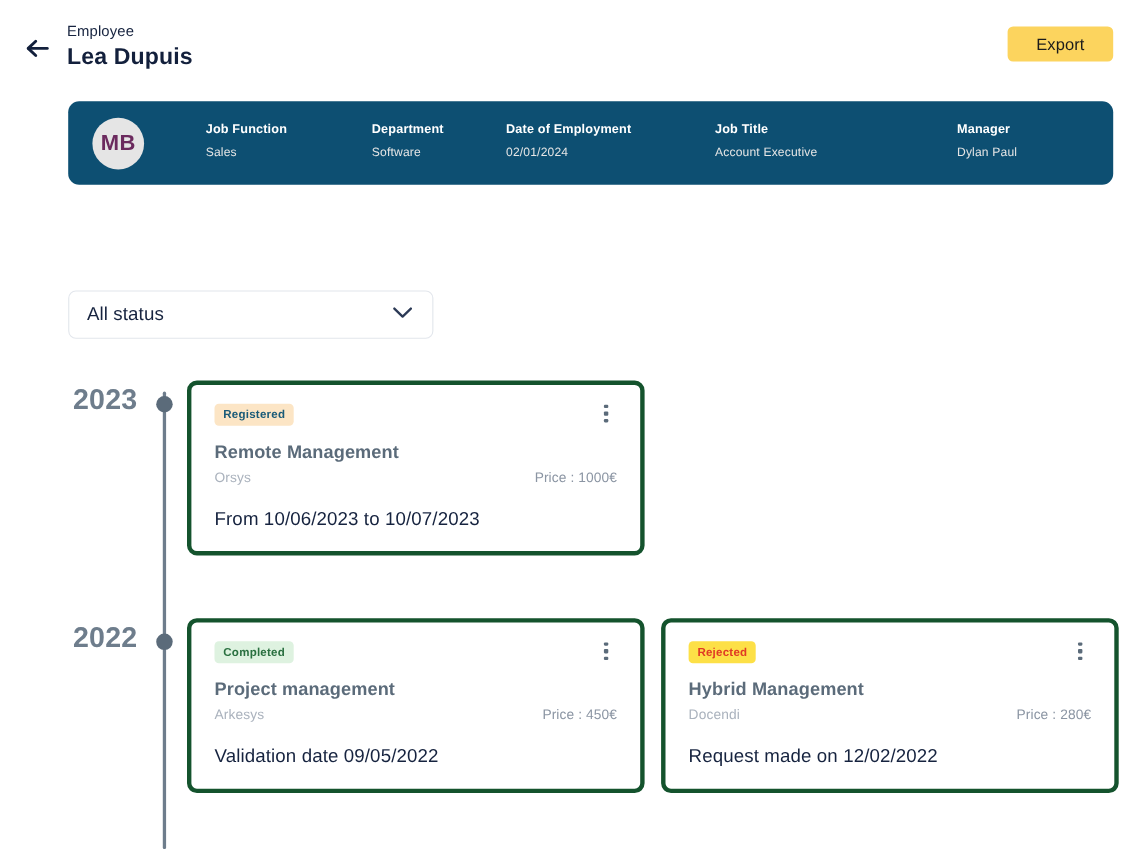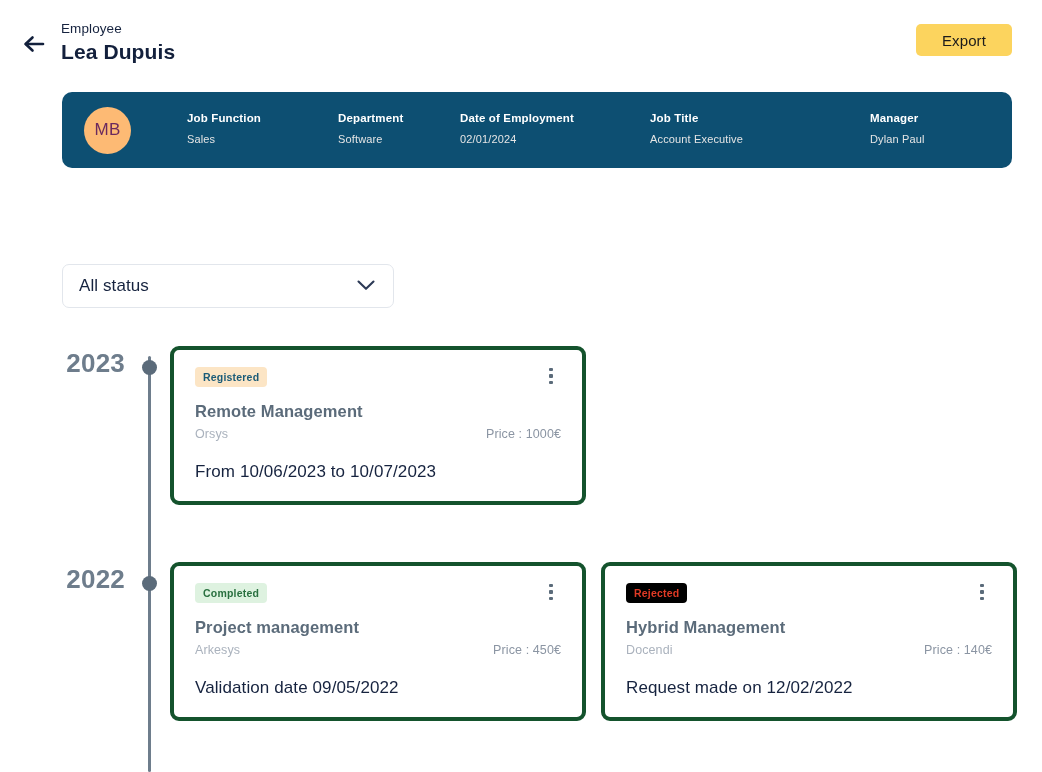--- a/index.html
+++ b/index.html
@@ -67,24 +67,24 @@
     width: 950px; height: 76px;
     background: #0D4F72;
     border-radius: 10px;
     display: flex;
     align-items: center;
     padding-left: 22px;
   }
   .avatar {
     width: 47px; height: 47px;
     border-radius: 50%;
-    background: #fdba74;
+    background: #e5e5e5;
     color: #6B2A5E;
     display: flex; align-items: center; justify-content: center;
-    font-size: 17px; font-weight: 400;
+    font-size: 20px; font-weight: 700;
     letter-spacing: .3px;
     flex: 0 0 auto;
   }
   .banner-fields { display: flex; align-items: center; }
   .bfield { flex: 0 0 auto; }
   .bfield .lbl {
     font-size: 11.5px;
     font-weight: 700;
     color: #ffffff;
     letter-spacing: .15px;
@@ -205,21 +205,21 @@
     display: inline-block;
     font-size: 10.5px;
     font-weight: 700;
     padding: 4px 8px 4px 8px;
     border-radius: 4px;
     letter-spacing: .2px;
     line-height: 12px;
   }
   .badge-registered { background: #FCE5C5; color: #1A5B78; }
   .badge-completed  { background: #DEF2E0; color: #2A7040; }
-  .badge-rejected   { background: #000000; color: #E03A25; }
+  .badge-rejected   { background: #fde047; color: #E03A25; }
 
   .kebab {
     width: 20px; height: 20px;
     display: flex; flex-direction: column;
     align-items: center; justify-content: center;
     gap: 3px;
     cursor: pointer;
     margin-top: -1px;
   }
   .kebab i {
@@ -378,21 +378,21 @@
           <span class="badge badge-rejected">Rejected</span>
           <span class="kebab">
             <i></i>
               <i></i>
               <i></i>
           </span>
         </div>
         <div class="card-title">Hybrid Management</div>
         <div class="card-meta">
           <span class="card-provider">Docendi</span>
-          <span class="card-price">Price : 140€</span>
+          <span class="card-price">Price : 280€</span>
         </div>
         <div class="card-date">Request made on 12/02/2022</div>
       </div>
 
     </div>
   </div>
 
 </div>
 
 </body></html>

